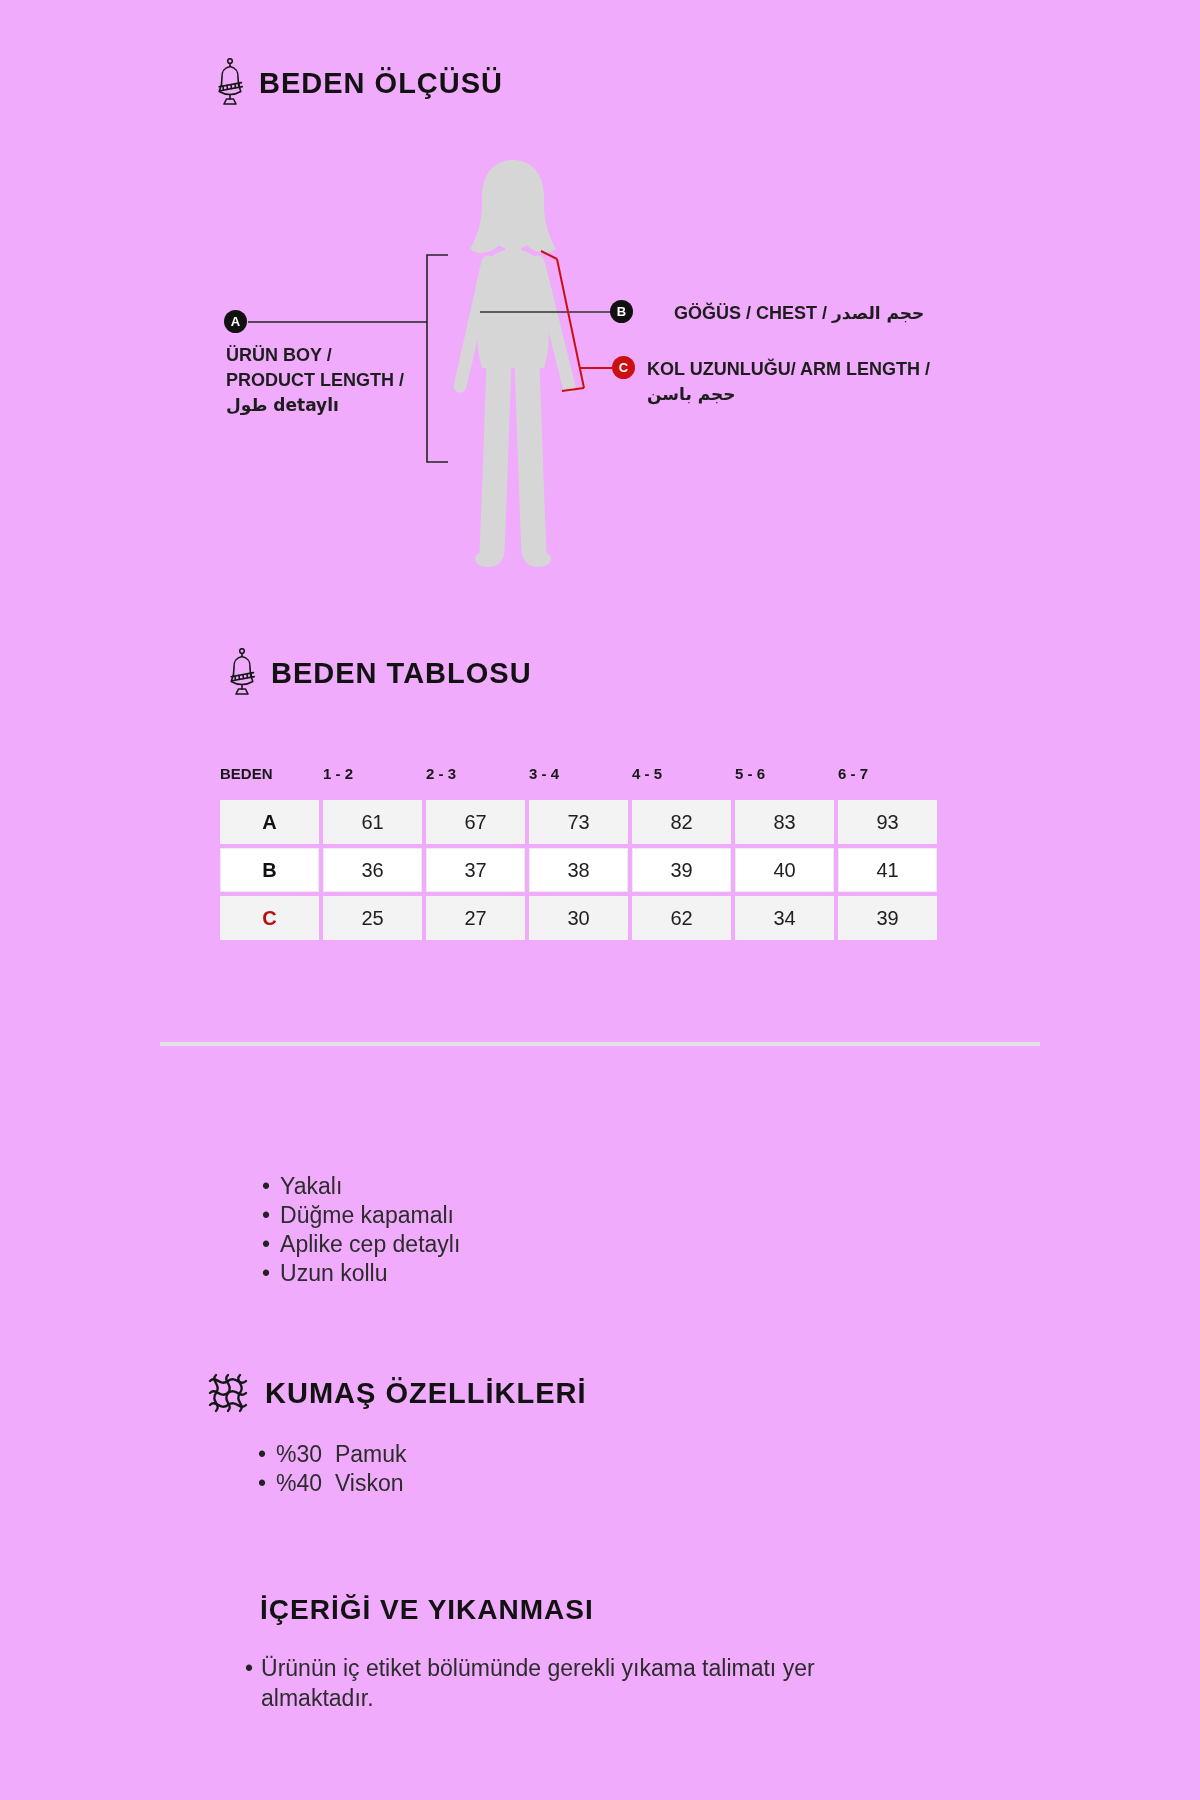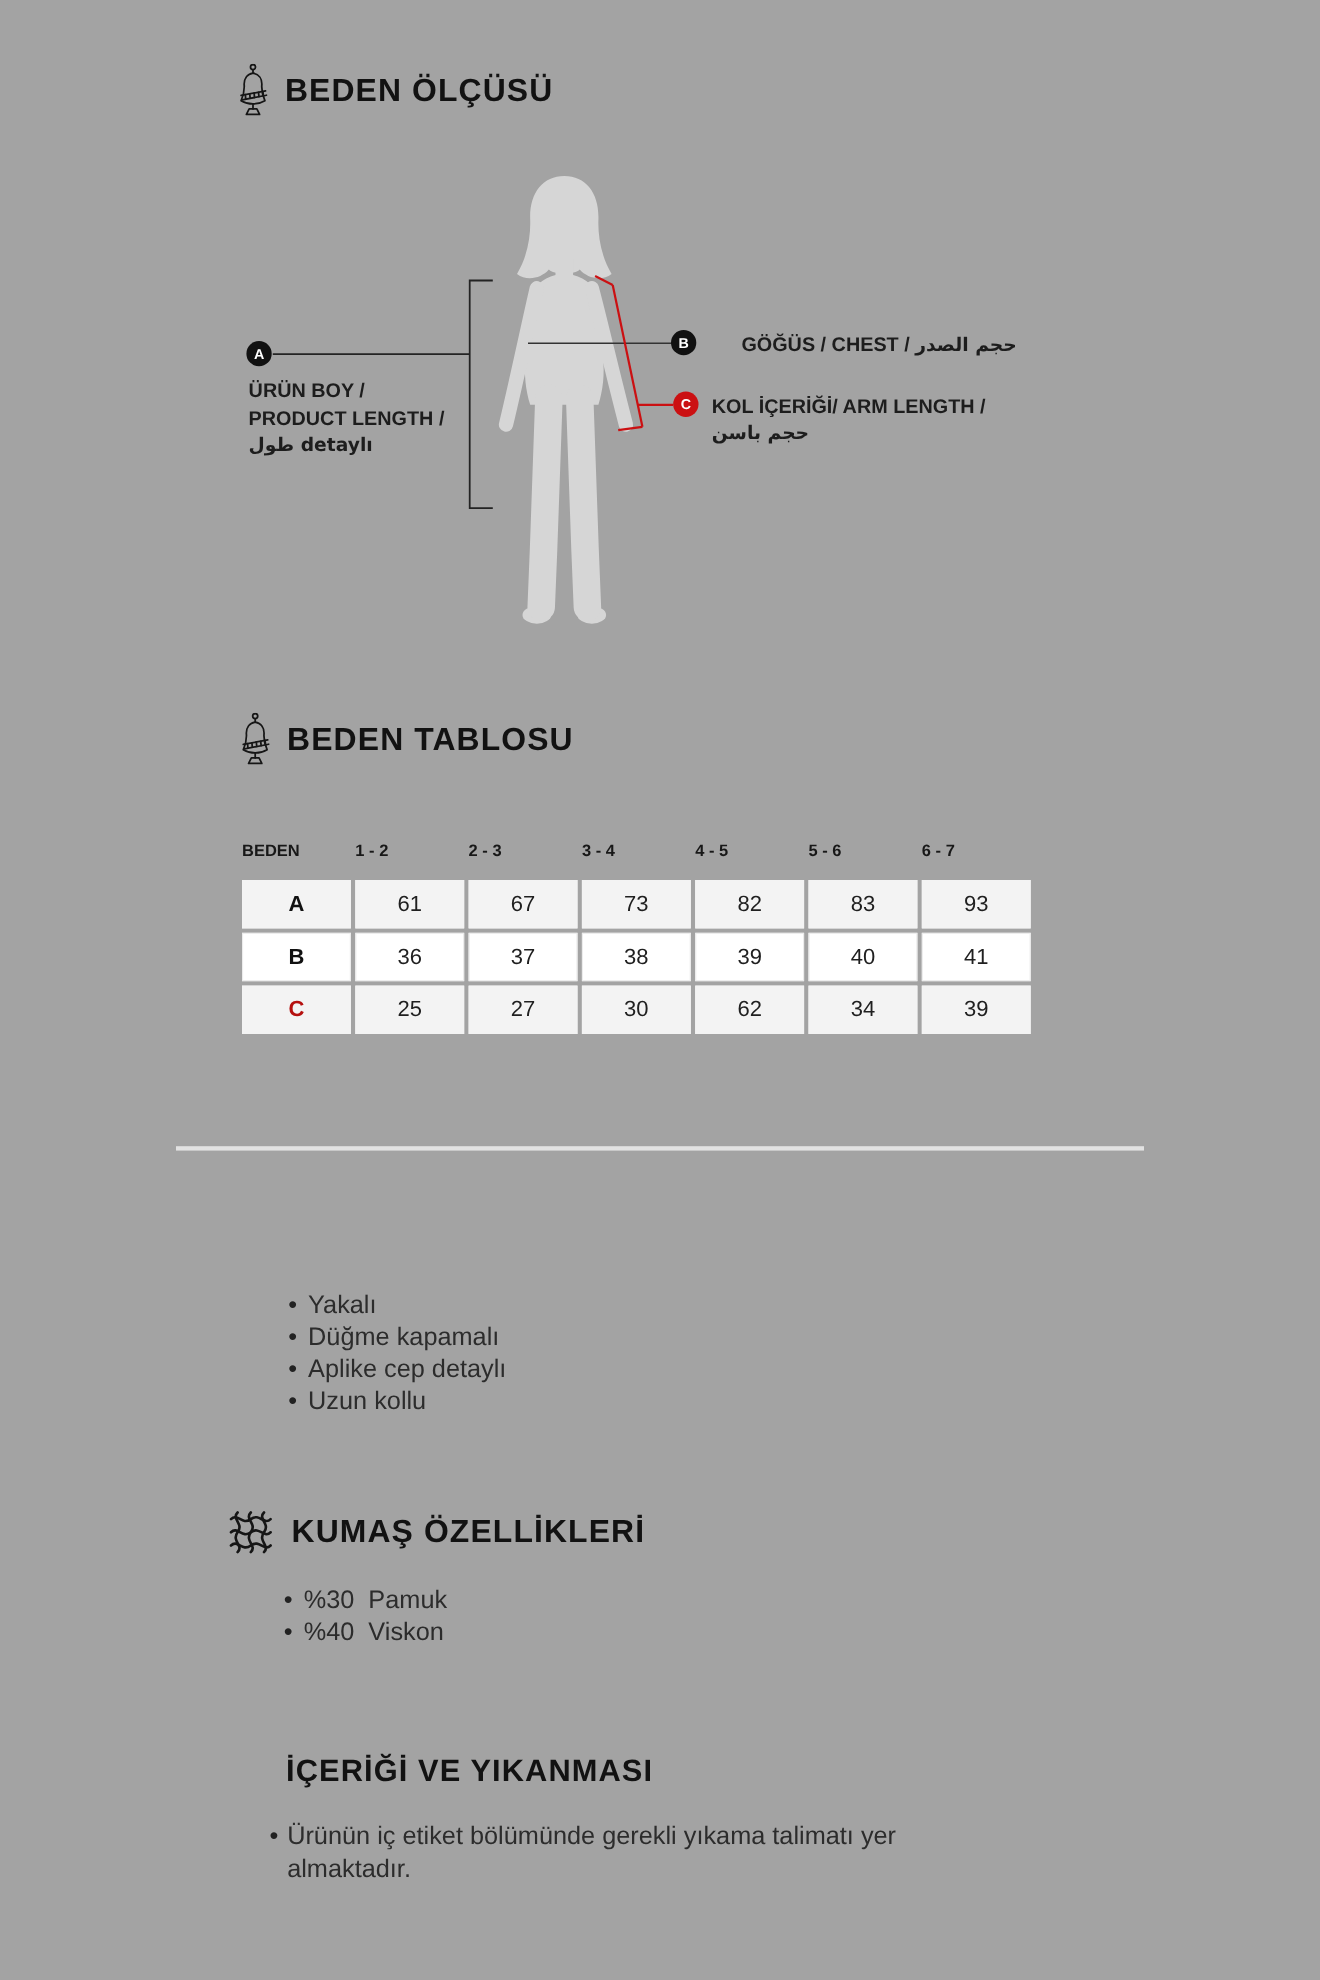--- a/index.html
+++ b/index.html
@@ -1,25 +1,25 @@
 <!DOCTYPE html>
 <html><head>
 <meta charset="utf-8">
 <style>
   html,body{margin:0;padding:0;background:#ffffff;}
   #page{
-    position:relative;width:1200px;height:1800px;background:#a3a3a3;overflow:hidden;
+    position:relative;width:1200px;height:1800px;background:#f0abfc;overflow:hidden;
     color:#161616;font-family:"Liberation Sans","DejaVu Sans",sans-serif;
   }
   
   .sec-head{position:absolute;display:flex;align-items:center;gap:12px;}
   .sec-head .ttl{font-size:29px;font-weight:bold;letter-spacing:1px;color:#121212;white-space:nowrap;}
   .sec-head svg{display:block;}
   #head-olcusu{left:213px;top:58px;}
-  #head-tablosu{left:215px;top:648px;justify-content:space-between;}
+  #head-tablosu{left:225px;top:648px;justify-content:space-between;}
   #head-urun{left:205px;top:1110px;}
   #head-kumas{left:207px;top:1372px;gap:16px;}
   #head-icerik{left:260px;top:1594px;}
   #head-icerik .ttl{font-size:28px;}
 
   
   .diagram{position:absolute;left:0;top:130px;width:1200px;height:480px;}
   .diagram .overlay{position:absolute;left:0;top:0;}
   .silhouette{position:absolute;left:435px;top:26px;}
   .badge{
@@ -120,21 +120,21 @@
       <div>PRODUCT LENGTH /</div>
       <div class="ar">طول detaylı</div>
     </div>
 
     <div class="dlabel" style="left:674px;top:171px;">
       <span>GÖĞÜS / CHEST /</span>
       <span class="ar">حجم الصدر</span>
     </div>
 
     <div class="dlabel" style="left:647px;top:227px;">
-      <div>KOL İÇERİĞİ/ ARM LENGTH /</div>
+      <div>KOL UZUNLUĞU/ ARM LENGTH /</div>
       <div class="ar">حجم باسن</div>
     </div>
   </div>
 
   <div class="sec-head" id="head-tablosu">
     <span>
       <svg width="34" height="50" viewBox="0 0 34 50" fill="none" stroke="#161616" stroke-width="1.6" stroke-linejoin="round" stroke-linecap="round">
         <circle cx="17" cy="3" r="2.3"></circle>
         <path d="M17,5.5 L17,8.5"></path>
         <path d="M17,8.5 C11.5,9.5 8.6,13.8 9,19.5 C9.3,25 8,29.5 6.2,33.5 C9.5,35.5 13,36.5 17,36.5 C21,36.5 24.5,35.5 27.8,33.5 C26,29.5 24.7,25 25,19.5 C25.4,13.8 22.5,9.5 17,8.5 Z"></path>

